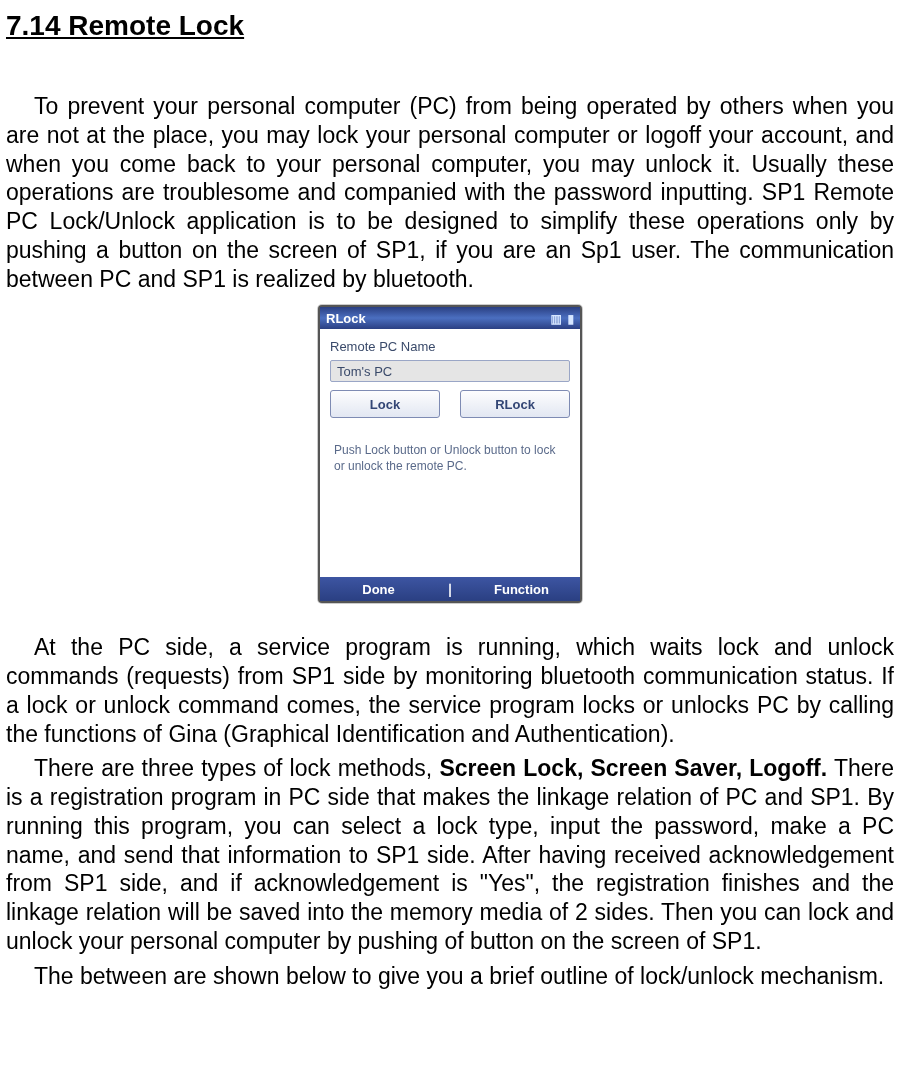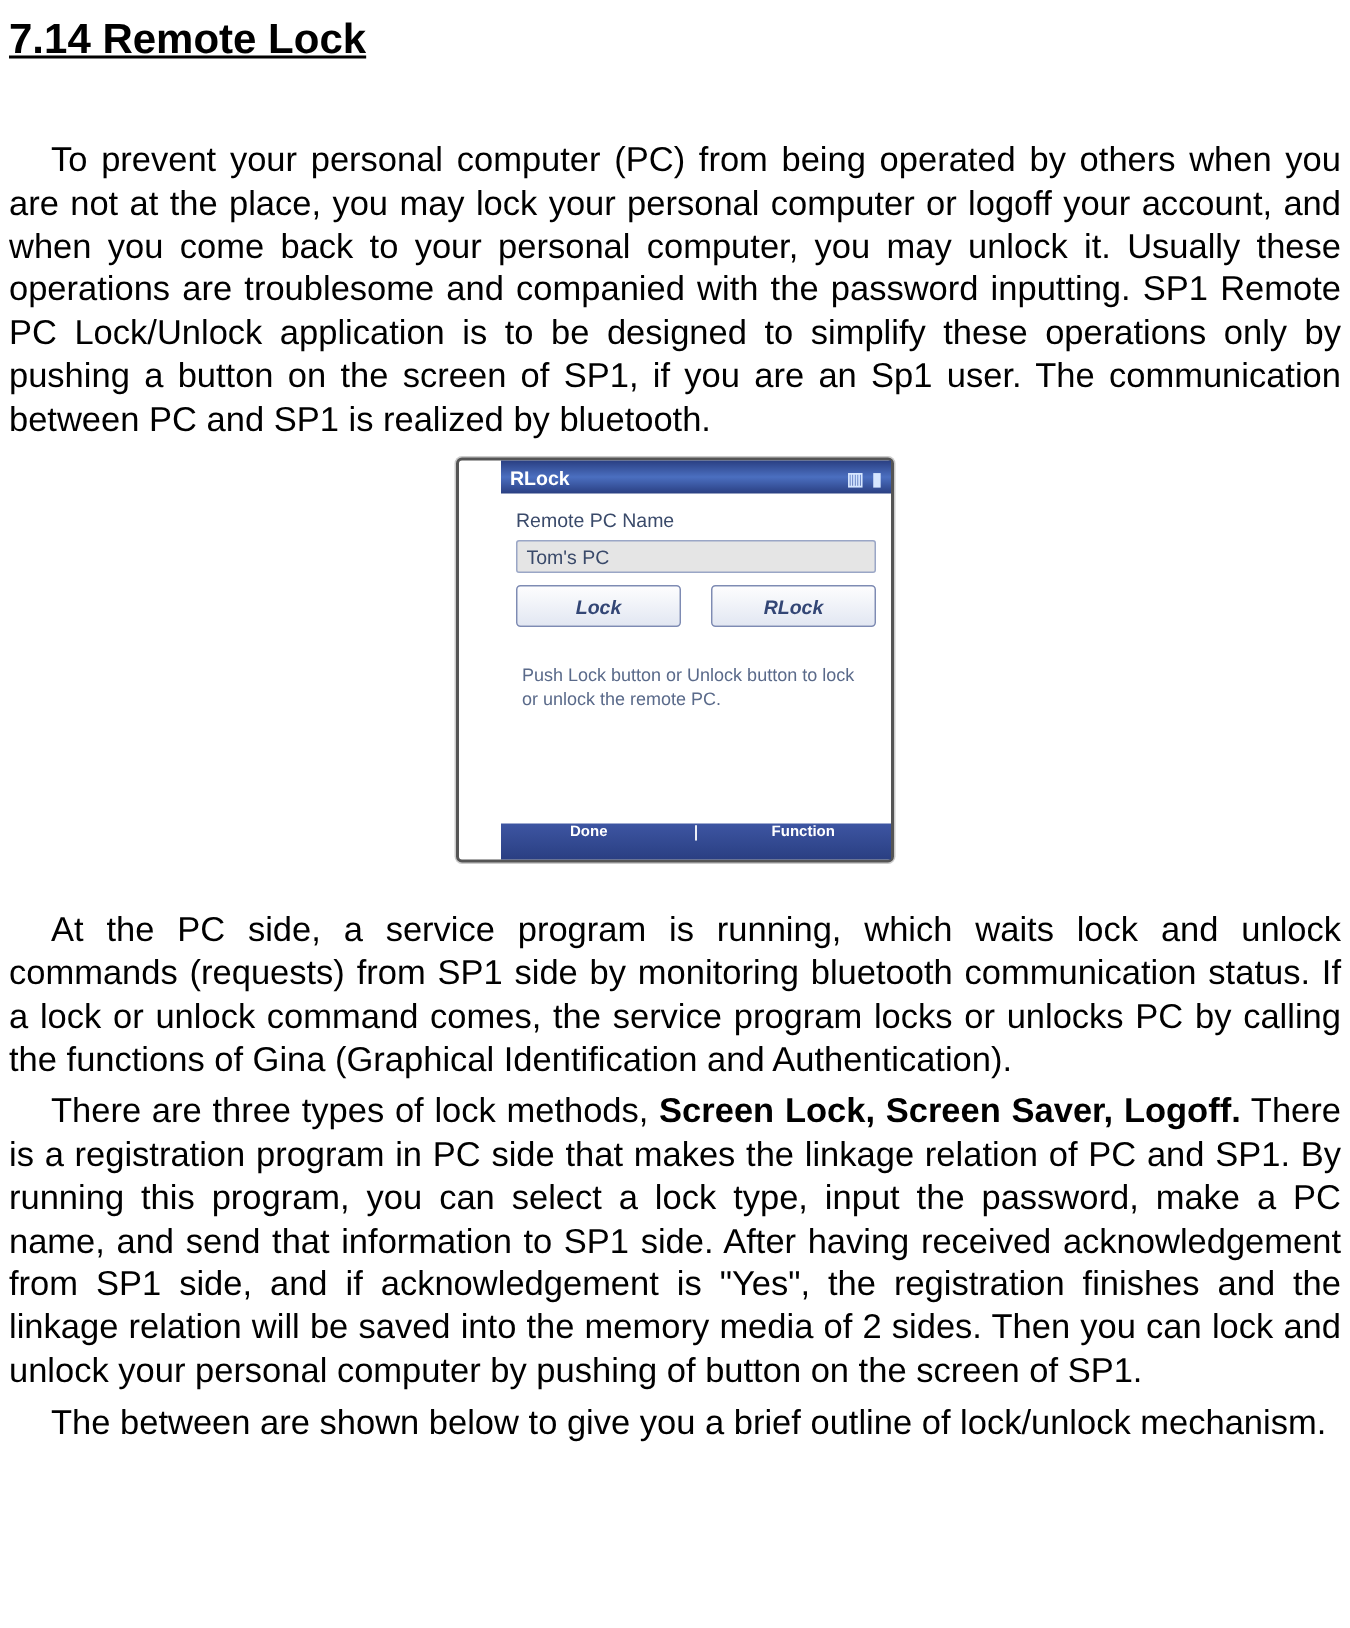--- a/index.html
+++ b/index.html
@@ -37,37 +37,36 @@
   .device {
     width: 260px;
     border: 2px solid #555;
     border-radius: 4px;
     background: #fff;
     box-shadow: 0 0 0 1px #ccc;
     font-family: Tahoma, Arial, sans-serif;
     color: #2b3a5b;
     display: flex;
     flex-direction: column;
-    padding-left: 28px;
   }
   .titlebar {
     height: 22px;
     display: flex;
     align-items: center;
     padding: 0 6px;
     background: linear-gradient(to bottom, #2a3f82 0%, #4b6fc0 50%, #2a3f82 100%);
     color: #fff;
     font-size: 13px;
     font-weight: bold;
   }
   .titlebar .spacer { flex: 1; }
   .status-icons span { margin-left: 2px; font-size: 12px; color: #d6e6ff; }
   .device-body {
     padding: 10px 10px 4px 10px;
-    height: 220px;
+    height: 248px;
     box-sizing: border-box;
   }
   .label-row {
     font-size: 13px;
     color: #3a4a6a;
     margin-bottom: 6px;
   }
   .pcname {
     width: 100%;
     height: 22px;
@@ -76,21 +75,20 @@
     font-size: 13px;
     padding: 0 6px;
     box-sizing: border-box;
     background: #e5e5e5;
     color: #3a4a6a;
   }
   .btn-row {
     display: flex;
     gap: 20px;
     margin-top: 8px;
-    font-style: italic;
   }
   .btn {
     flex: 1;
     height: 26px;
     border: 1px solid #7e8bb3;
     border-radius: 3px;
     background: linear-gradient(to bottom, #fdfdfe, #e2e7f2);
     font-size: 13px;
     color: #334675;
     display: flex;
@@ -103,21 +101,22 @@
     font-size: 12px;
     color: #5a6a8a;
     line-height: 1.35;
     padding: 0 4px;
   }
   .footerbar {
     height: 24px;
     background: linear-gradient(to bottom, #3d55a2, #2a3f82);
     color: #fff;
     display: flex;
-    font-size: 10px;
+    align-items: center;
+    font-size: 13px;
     font-weight: bold;
   }
   .footerbar .fbtn {
     flex: 1;
     text-align: center;
   }
   .footerbar .center-handle {
     width: 26px;
     text-align: center;
   }

